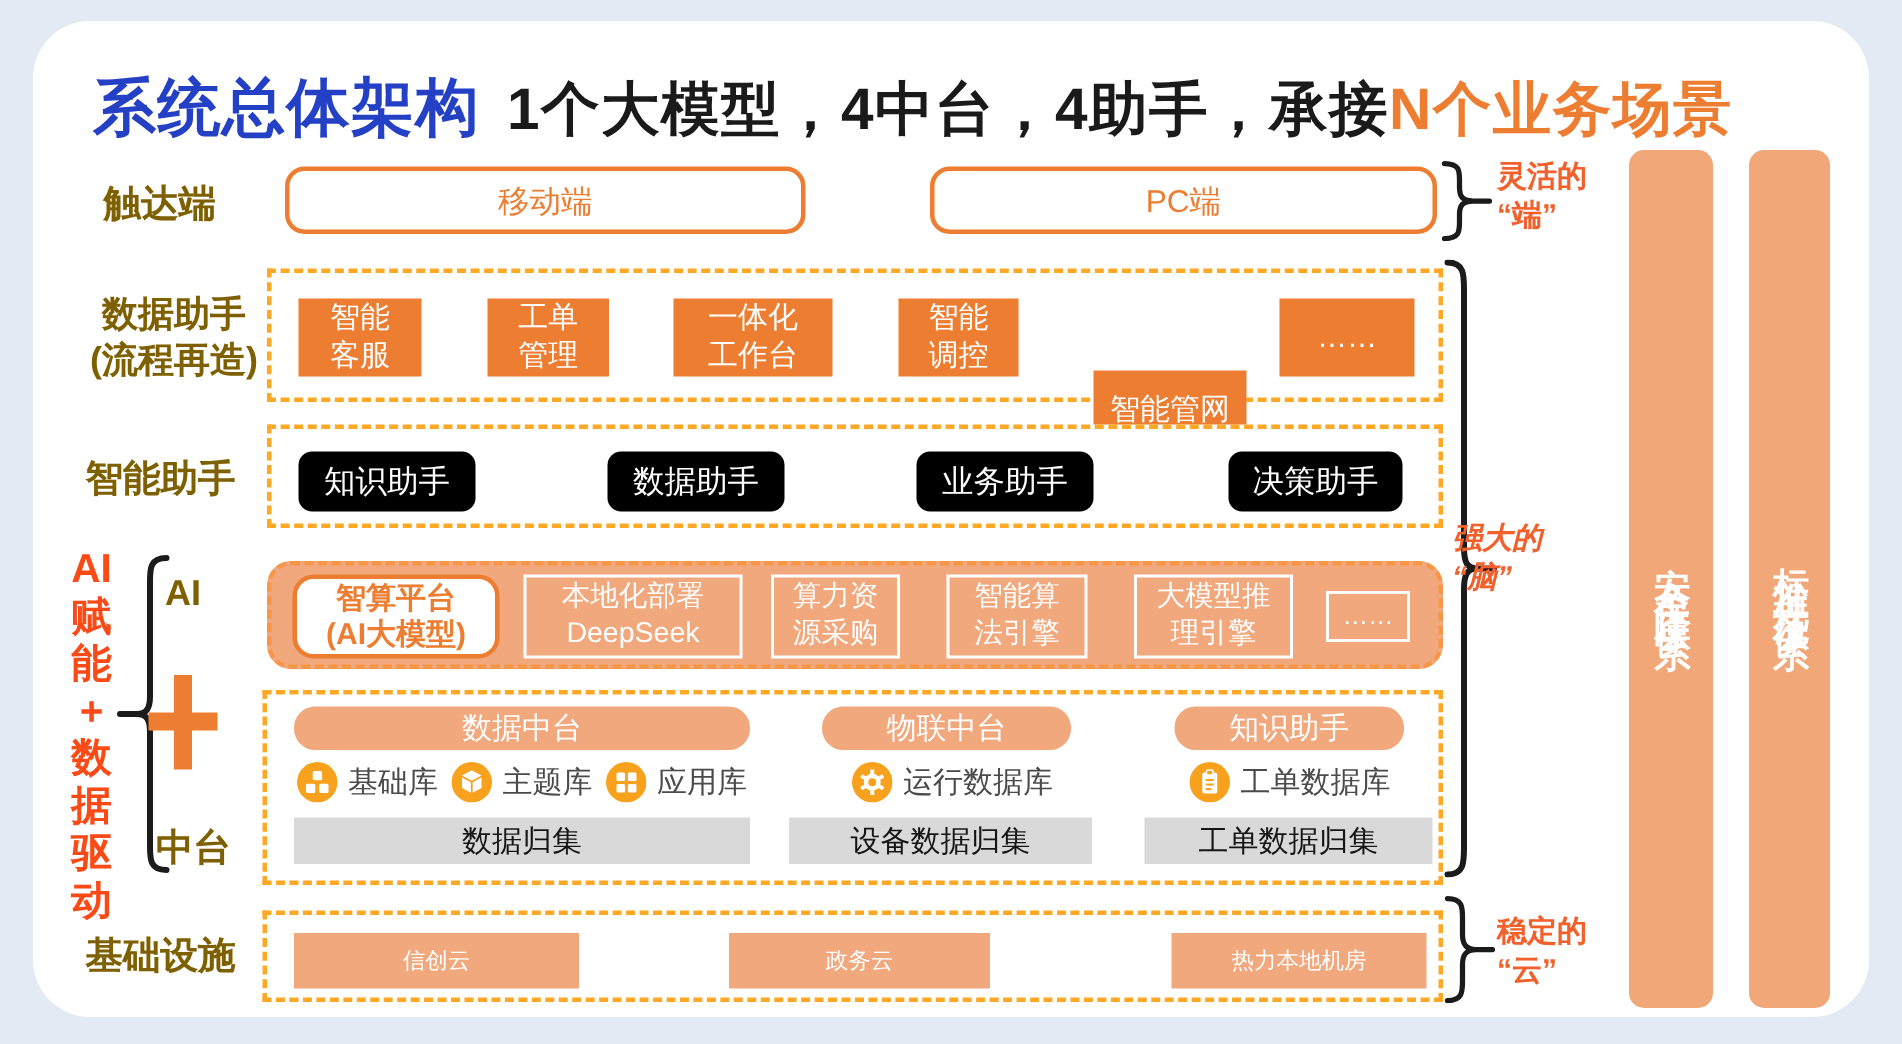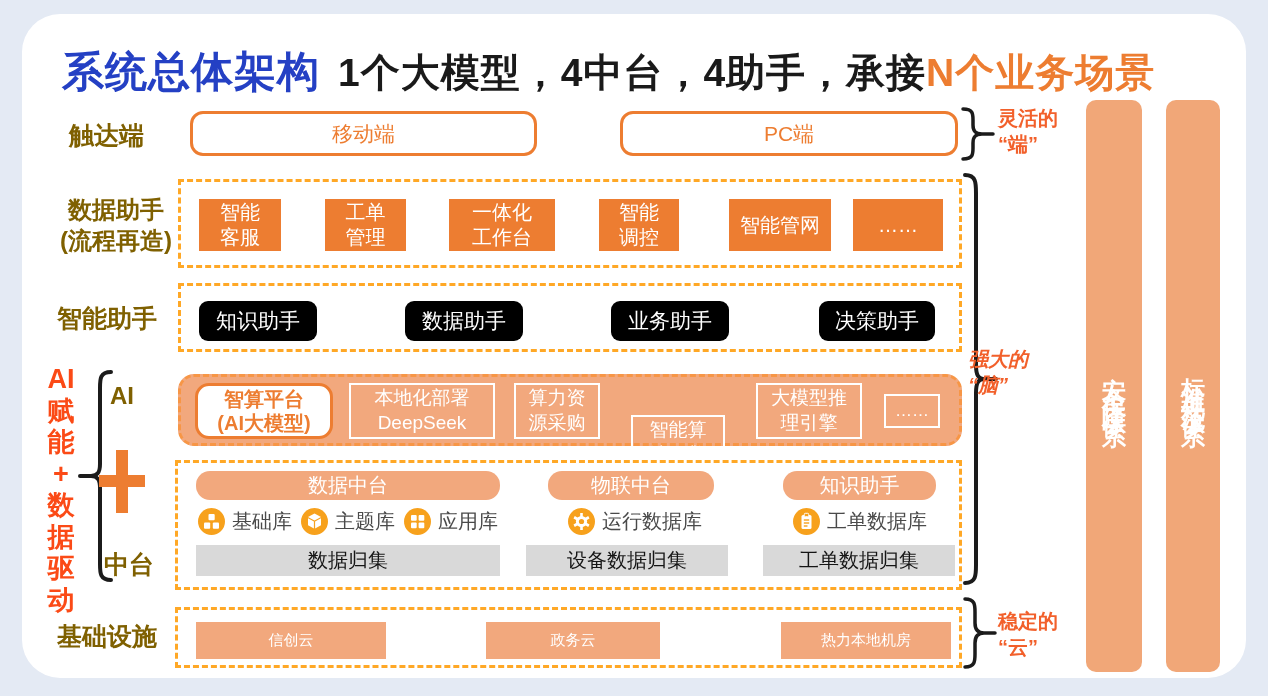--- a/index.html
+++ b/index.html
@@ -63,21 +63,21 @@
 (流程再造)</div>
   <div class="abs dash-box" style="left:178px; top:179px; width:784px; height:89px;">
     <div class="abs scene-box center preline" style="left:18px; width:82px;">智能
 客服</div>
     <div class="abs scene-box center preline" style="left:144px; width:81px;">工单
 管理</div>
     <div class="abs scene-box center preline" style="left:268px; width:106px;">一体化
 工作台</div>
     <div class="abs scene-box center preline" style="left:418px; width:80px;">智能
 调控</div>
-    <div class="abs scene-box center" style="left:548px; width:102px;">智能管网</div>
+    <div class="abs scene-box center" style="left:548px; width:102px;margin-top:48px;">智能管网</div>
     <div class="abs scene-box center" style="left:672px; width:90px;">……</div>
   </div>
 
   <div class="abs row-label" style="left:57px; top:302px;">智能助手</div>
   <div class="abs dash-box" style="left:178px; top:283px; width:784px; height:69px;">
     <div class="abs assist-box center" style="left:18px; width:118px;">知识助手</div>
     <div class="abs assist-box center" style="left:224px; width:118px;">数据助手</div>
     <div class="abs assist-box center" style="left:430px; width:118px;">业务助手</div>
     <div class="abs assist-box center" style="left:638px; width:116px;">决策助手</div>
   </div>
@@ -100,21 +100,21 @@
   </div>
   <div class="abs row-label" style="left:104px; top:548px;">中台</div>
 
   <div class="abs ai-band">
     <div class="abs ai-platform center preline">智算平台
 (AI大模型)</div>
     <div class="abs ai-box center preline" style="left:168px; width:146px;">本地化部署
 DeepSeek</div>
     <div class="abs ai-box center preline" style="left:333px; width:86px;">算力资
 源采购</div>
-    <div class="abs ai-box center preline" style="left:450px; width:94px;margin-top:32px;">智能算
+    <div class="abs ai-box center preline" style="left:450px; width:94px;">智能算
 法引擎</div>
     <div class="abs ai-box center preline" style="left:575px; width:106px;">大模型推
 理引擎</div>
     <div class="abs ai-box center" style="left:703px; top:17px; width:56px; height:34px; font-size:17px;">……</div>
   </div>
 
   <div class="abs dash-box" style="left:175px; top:460px; width:787px; height:130px;">
 
     <div class="abs pill center" style="left:18px; width:304px;">数据中台</div>
     <div class="abs db-row" style="left:20px;">

